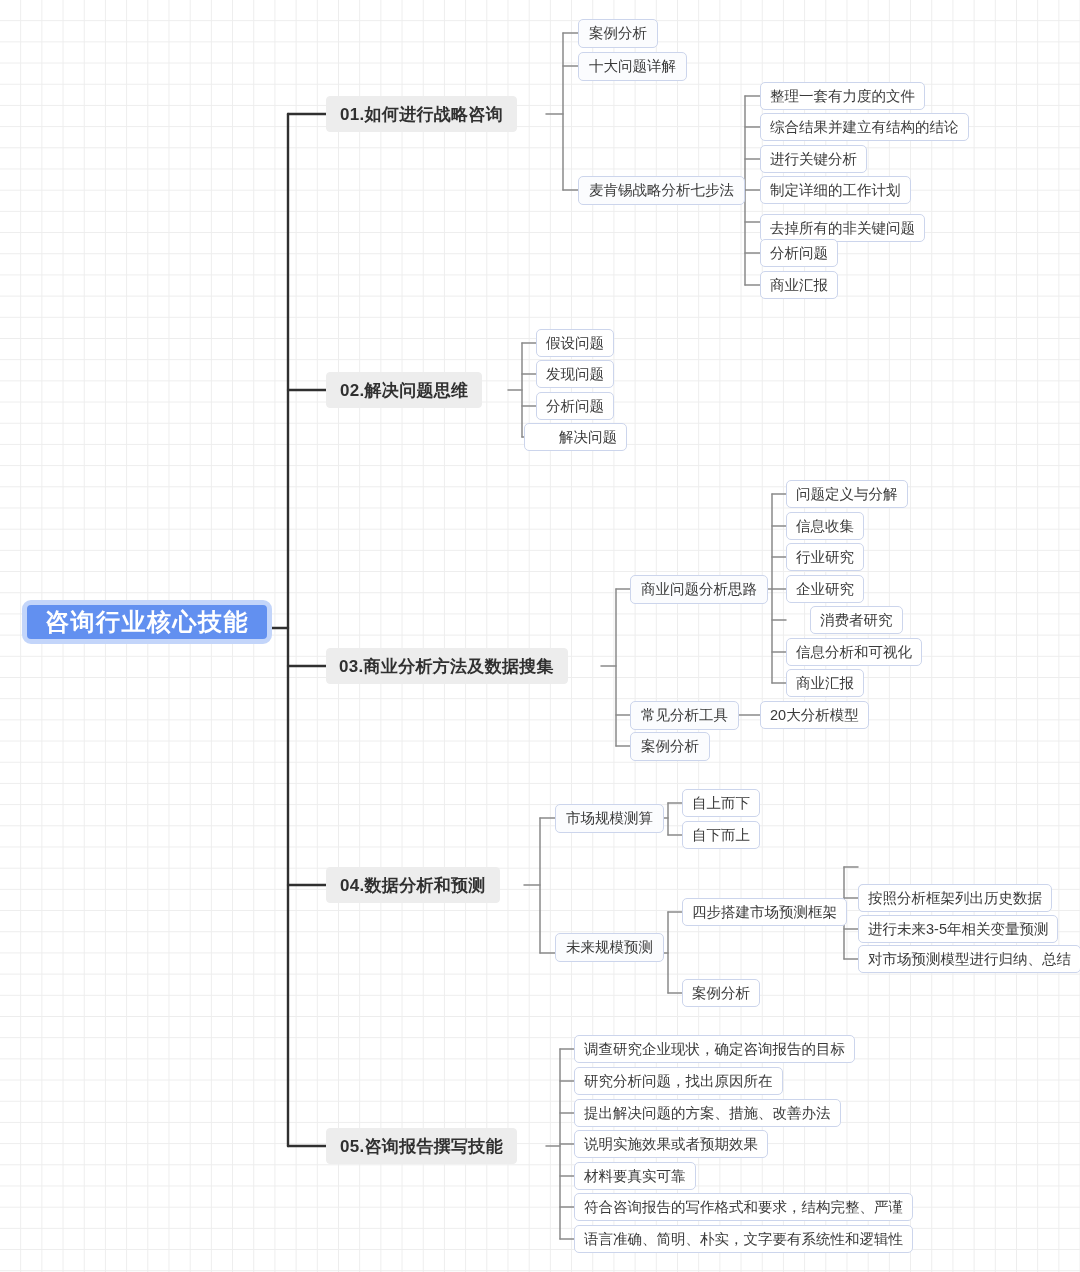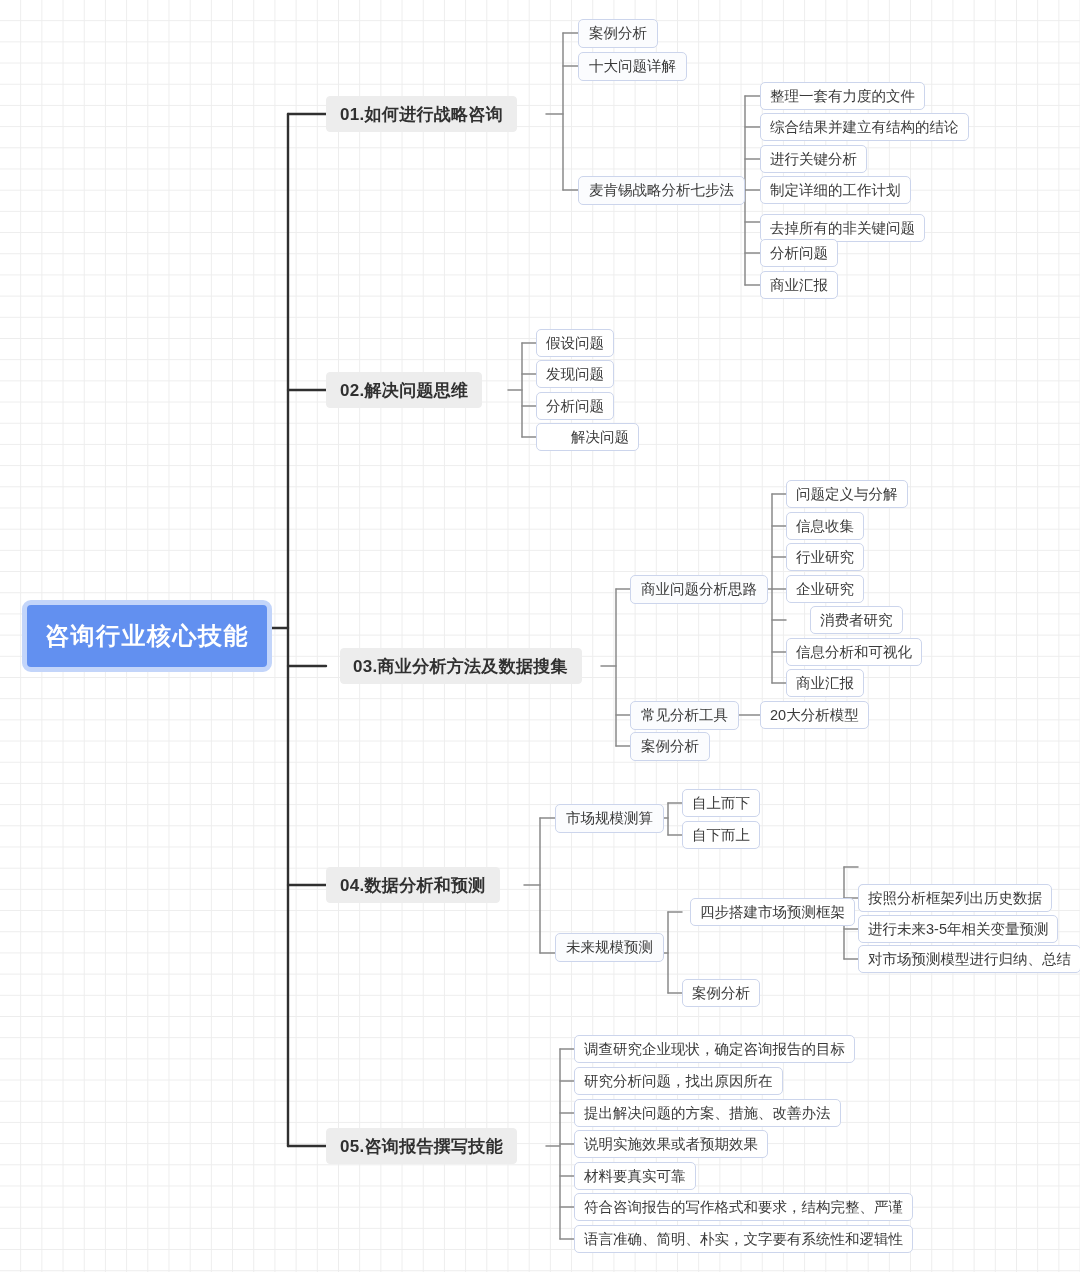--- a/index.html
+++ b/index.html
@@ -42,21 +42,21 @@
   
   .node.root {
     background: #6290f0;
     border: 5px solid #c3d5fa;
     border-radius: 9px;
     color: #ffffff;
     font-size: 24px;
     font-weight: bold;
     letter-spacing: 1.5px;
     padding: 0 18px;
-    height: 72px;
+    height: 44px;
   }
   
   .node.lvl1 {
     background: #ededed;
     border: 1px solid #ededed;
     border-radius: 4px;
     color: #303030;
     font-size: 17px;
     font-weight: bold;
     letter-spacing: 0.3px;
@@ -183,21 +183,21 @@
   <div class="node root" style="left:22px; top:600px;">
     <span>咨询行业核心技能</span>
   </div>
 
   <div class="node lvl1" style="left:326px; top:96px;">
     <span>01.如何进行战略咨询</span>
   </div>
   <div class="node lvl1" style="left:326px; top:372px;">
     <span>02.解决问题思维</span>
   </div>
-  <div class="node lvl1" style="left:340px; top:648px;padding-left:12px;">
+  <div class="node lvl1" style="left:326px; top:648px;padding-left:12px;">
     <span>03.商业分析方法及数据搜集</span>
   </div>
   <div class="node lvl1" style="left:326px; top:867px;">
     <span>04.数据分析和预测</span>
   </div>
   <div class="node lvl1" style="left:326px; top:1128px;">
     <span>05.咨询报告撰写技能</span>
   </div>
 
   <div class="node lvl2" style="left:578px; top:19px;">
@@ -234,21 +234,21 @@
 
   <div class="node lvl3" style="left:536px; top:329px;">
     <span>假设问题</span>
   </div>
   <div class="node lvl3" style="left:536px; top:360px;">
     <span>发现问题</span>
   </div>
   <div class="node lvl3" style="left:536px; top:392px;">
     <span>分析问题</span>
   </div>
-  <div class="node lvl3" style="left:536px; top:423px;padding-left:34px;">
+  <div class="node lvl3" style="left:524px; top:423px;padding-left:34px;">
     <span>解决问题</span>
   </div>
 
   <div class="node lvl2" style="left:630px; top:575px;">
     <span>商业问题分析思路</span>
   </div>
   <div class="node lvl2" style="left:630px; top:701px;">
     <span>常见分析工具</span>
   </div>
   <div class="node lvl2" style="left:630px; top:732px;">
@@ -286,21 +286,21 @@
   <div class="node lvl2" style="left:555px; top:933px;">
     <span>未来规模预测</span>
   </div>
 
   <div class="node lvl3" style="left:682px; top:789px;">
     <span>自上而下</span>
   </div>
   <div class="node lvl3" style="left:682px; top:821px;">
     <span>自下而上</span>
   </div>
-  <div class="node lvl3" style="left:682px; top:898px;margin-left:8px;">
+  <div class="node lvl3" style="left:682px; top:898px;">
     <span>四步搭建市场预测框架</span>
   </div>
   <div class="node lvl3" style="left:682px; top:979px;">
     <span>案例分析</span>
   </div>
 
   <div class="node lvl3" style="left:858px; top:853px;margin-top:31px;">
     <span>列出行业的分析框架</span>
   </div>
   <div class="node lvl3" style="left:858px; top:884px;">

